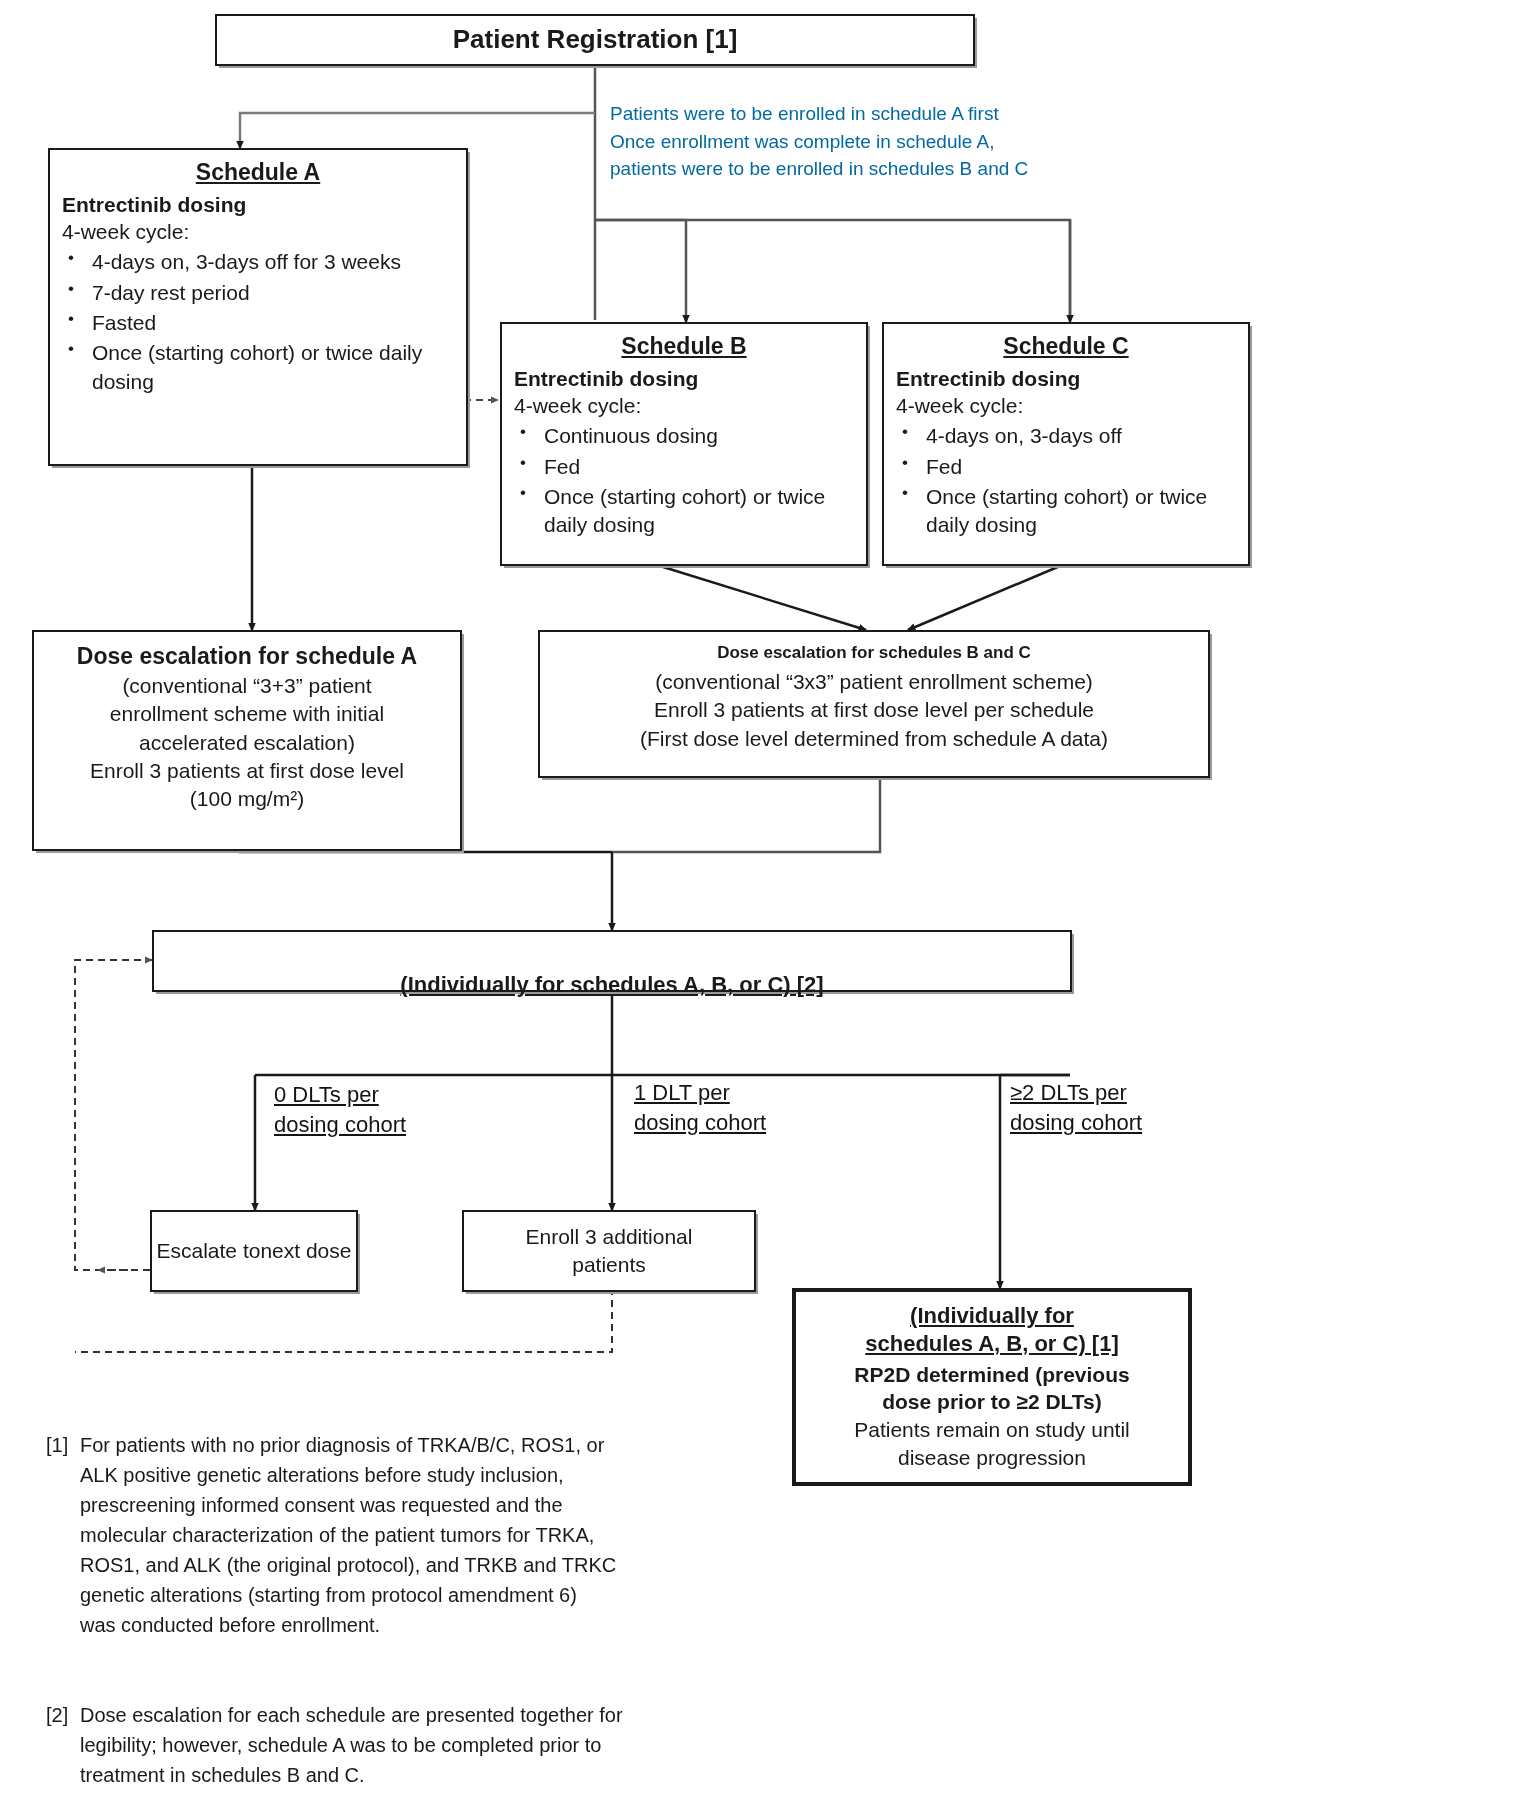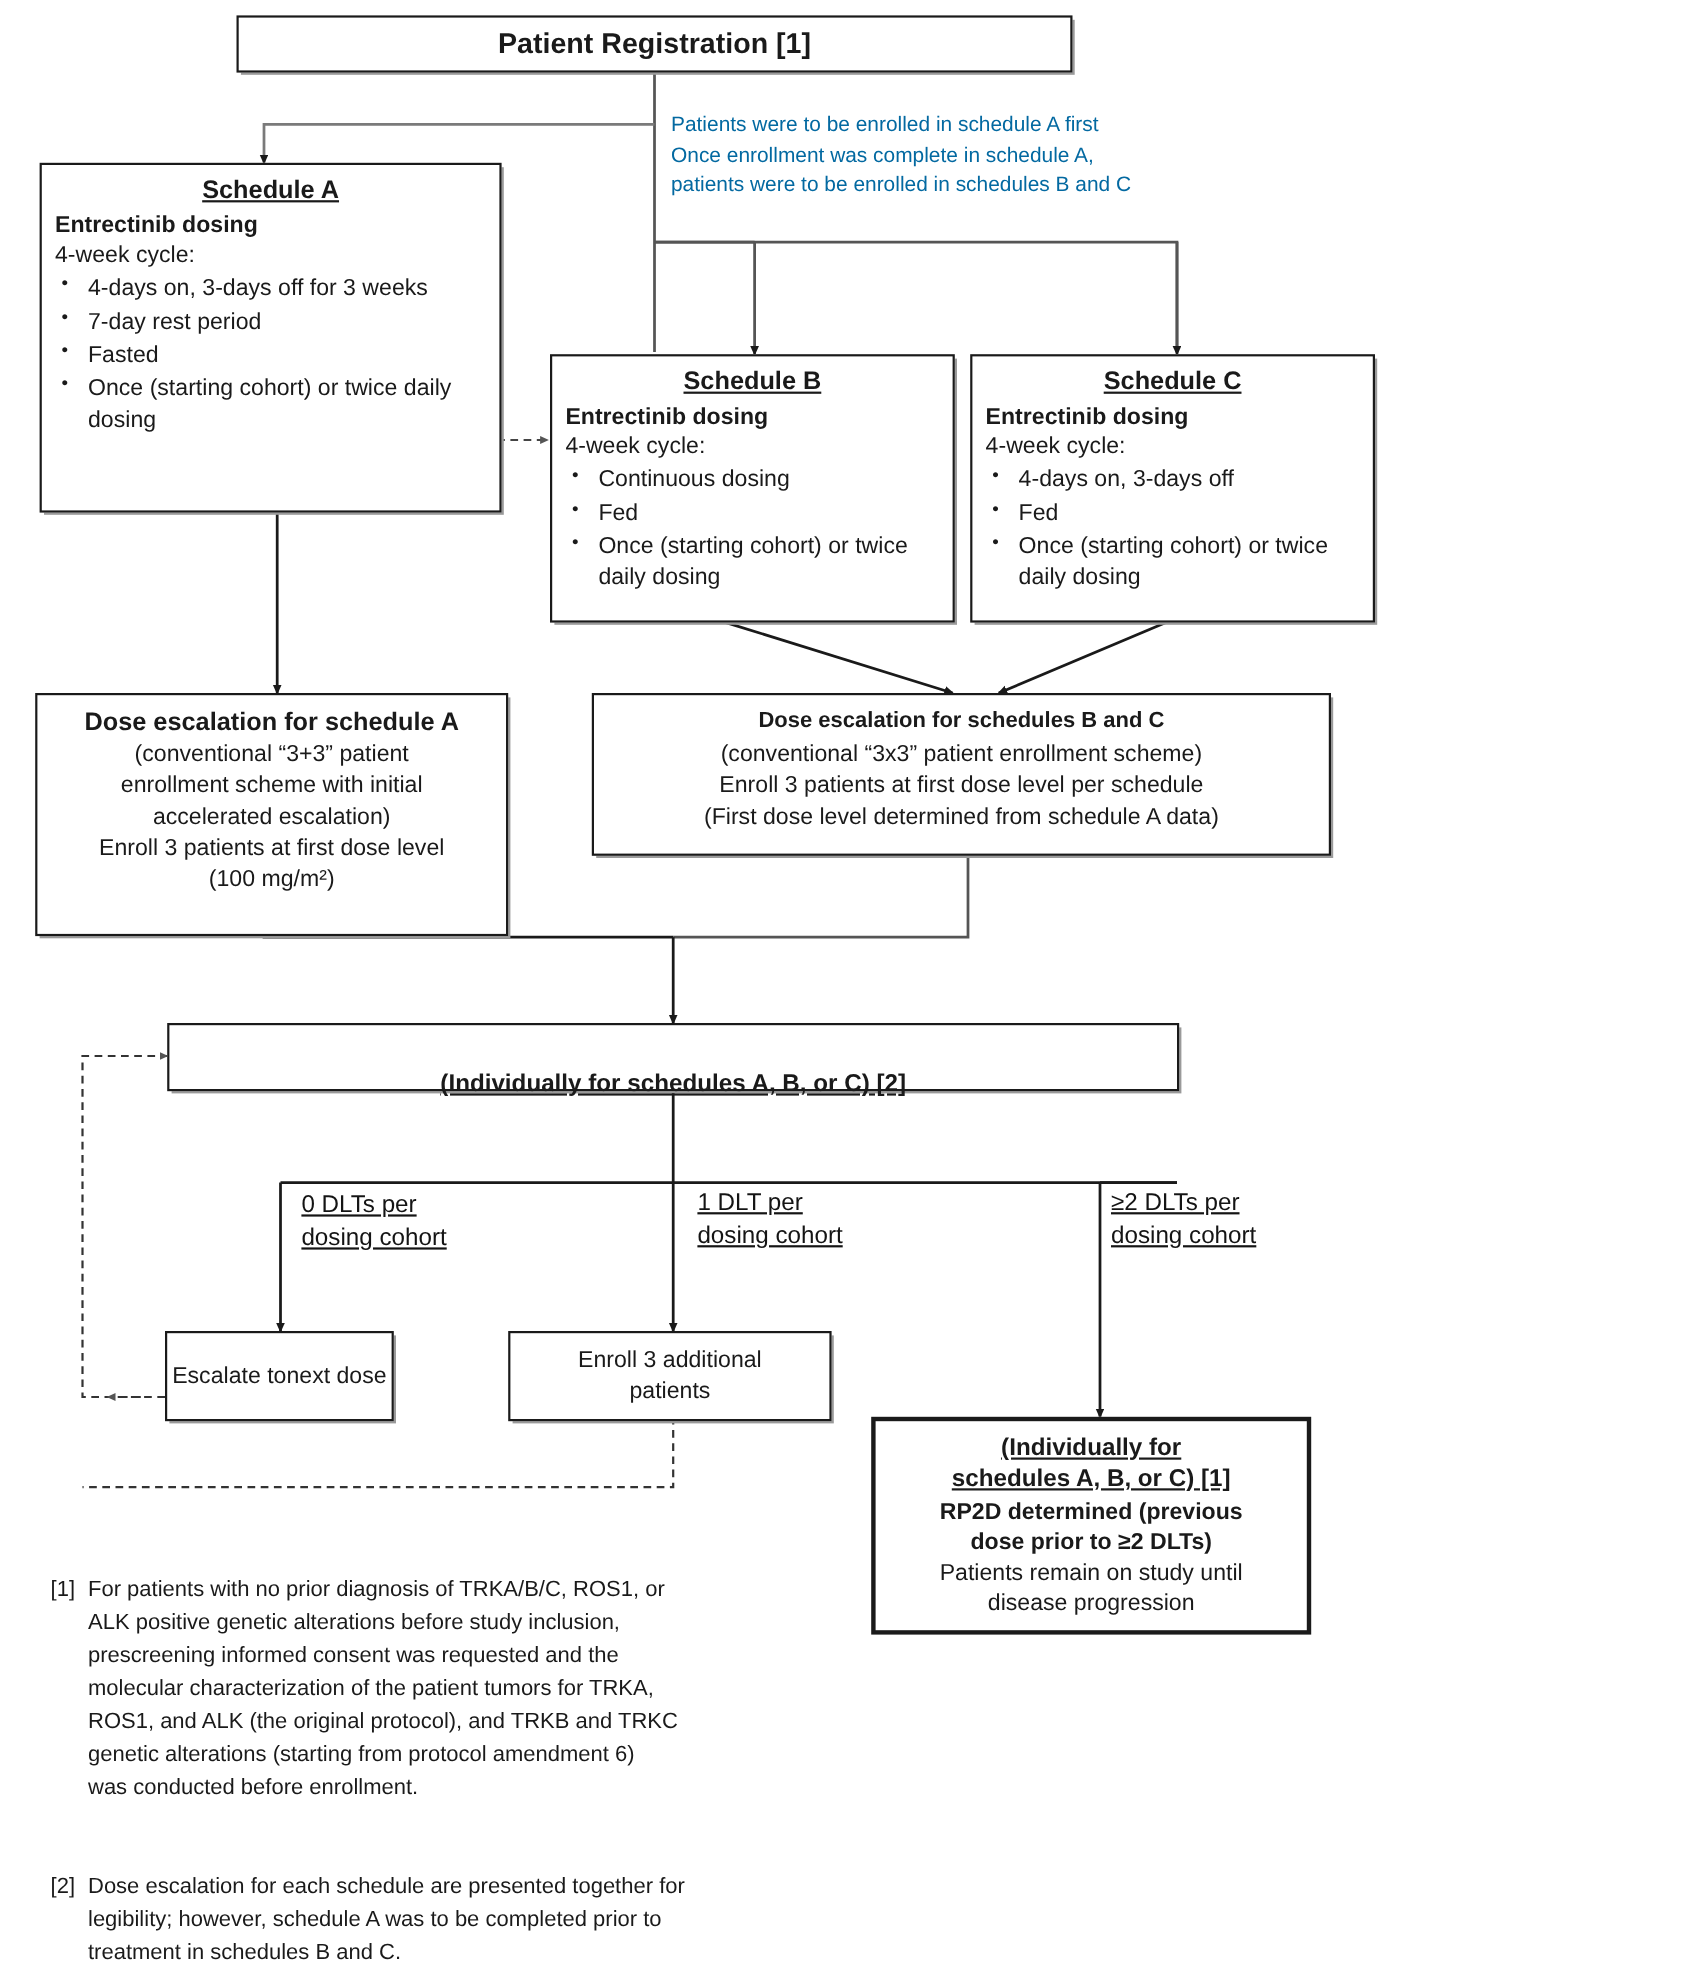--- a/index.html
+++ b/index.html
@@ -171,21 +171,21 @@
   <div class="node" style="left:215px; top:14px; width:760px; height:52px;">
     <div class="inner" style="padding:0; display:flex; align-items:center; justify-content:center; height:100%;">
       <div class="ttl-lg">Patient Registration [1]</div>
     </div>
   </div>
 
   <div class="note" style="left:610px; top:100px; width:520px;">Patients were to be enrolled in schedule A first
 Once enrollment was complete in schedule A,
 patients were to be enrolled in schedules B and C</div>
 
-  <div class="node" style="left:36px; top:148px; width:420px; height:318px;">
+  <div class="node" style="left:48px; top:148px; width:420px; height:318px;">
     <div class="inner">
       <div class="ttl">Schedule A</div>
       <div class="sub-b" style="margin-top:4px;">Entrectinib dosing</div>
       <div class="plain">4-week cycle:</div>
       <ul class="bul">
         <li>4-days on, 3-days off for 3 weeks</li>
         <li>7-day rest period</li>
         <li>Fasted</li>
         <li>Once (starting cohort) or twice daily dosing</li>
       </ul>
@@ -224,21 +224,21 @@
       <div class="plain ctr">(conventional “3+3” patient</div>
       <div class="plain ctr">enrollment scheme with initial</div>
       <div class="plain ctr">accelerated escalation)</div>
       <div class="plain ctr">Enroll 3 patients at first dose level</div>
       <div class="plain ctr">(100 mg/m²)</div>
     </div>
   </div>
 
   <div class="node" style="left:538px; top:630px; width:672px; height:148px;">
     <div class="inner" style="padding:10px 10px;">
-      <div class="ttl-lg" style="font-size:20px;">Dose escalation for schedules B and C</div>
+      <div class="ttl-lg" style="font-size:17px;">Dose escalation for schedules B and C</div>
       <div class="plain ctr" style="margin-top:4px;">(conventional “3x3” patient enrollment scheme)</div>
       <div class="plain ctr">Enroll 3 patients at first dose level per schedule</div>
       <div class="plain ctr">(First dose level determined from schedule A data)</div>
     </div>
   </div>
 
   <div class="node" style="left:152px; top:930px; width:920px; height:62px;">
     <div class="inner" style="padding:6px 19px;margin-top:33px;">
       <div class="ttl" style="font-size:22px;">(Individually for schedules A, B, or C) [2]</div>
     </div>

